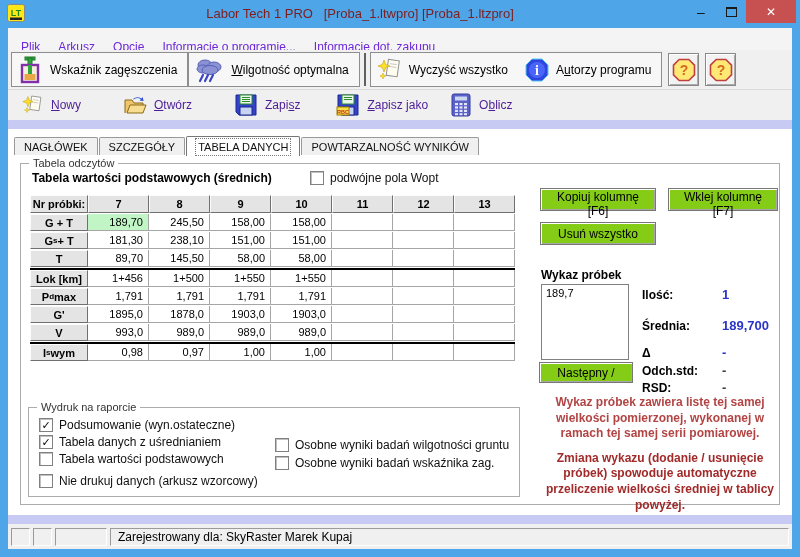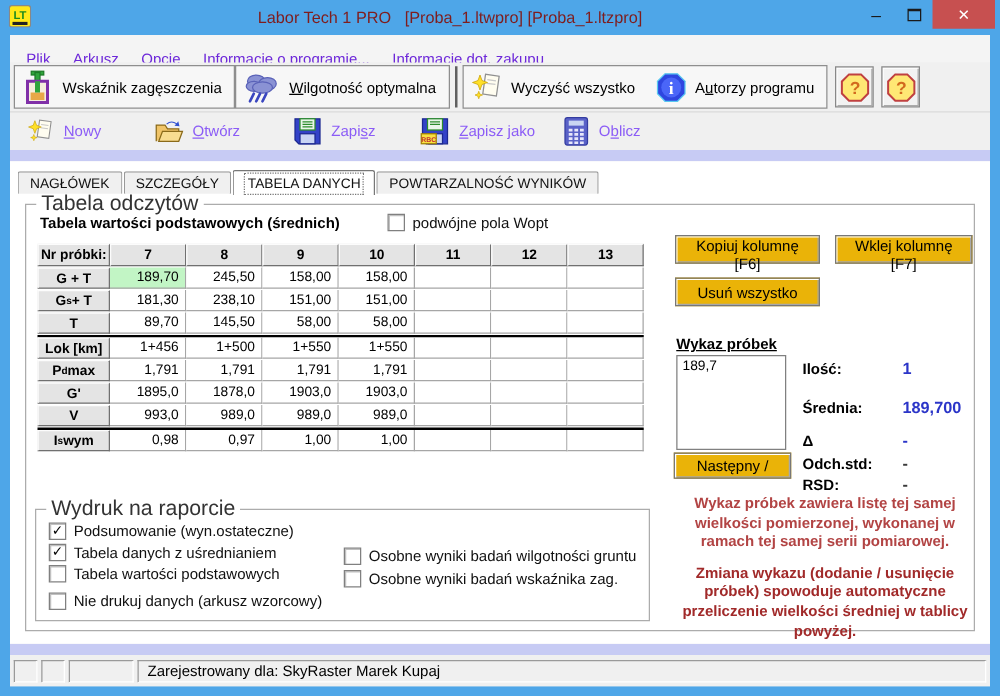--- a/index.html
+++ b/index.html
@@ -20,62 +20,62 @@
   .toolbar1{height:39px;background:#F0F0F0;display:flex;align-items:center;padding-left:3px;flex:none;}
   .tb1-btn{display:flex;align-items:center;gap:7px;height:35px;padding:0 10px 0 5px;background:#F7F7F7;
            border:1px solid #8E8E8E;font-size:12px;font-family:inherit;color:#000;box-sizing:border-box;}
   .tb-sep{width:2px;height:33px;background:#606060;margin:0 4px;flex:none;}
   .tb1-group{display:flex;align-items:center;height:35px;border:1px solid #8E8E8E;background:#F7F7F7;box-sizing:border-box;}
   .tb1-inner{display:flex;align-items:center;gap:6px;height:100%;padding:0 10px 0 6px;background:transparent;border:none;
              font-size:12px;font-family:inherit;color:#000;}
   .help-btn{width:31px;height:33px;margin-left:6px;background:#F2F2F2;border:1px solid #888;
             box-shadow:inset 1px 1px 0 #fff,inset -1px -1px 0 #aaa;display:flex;align-items:center;justify-content:center;padding:0;}
   .toolbar2{height:30px;display:flex;align-items:center;background:#F0F0F0;flex:none;border-top:1px solid #DADADA;}
-  .tb2-btn{display:flex;align-items:center;gap:7px;background:none;border:none;font-size:12px;font-family:inherit;color:#8b5cf6;padding:0;}
+  .tb2-btn{display:flex;align-items:center;gap:7px;background:none;border:none;font-size:12px;font-family:inherit;color:#4c1d95;padding:0;}
   .tb2-btn:nth-of-type(1){margin-left:14px;}
   .tb2-btn:nth-of-type(2){margin-left:42px;}
   .tb2-btn:nth-of-type(3){margin-left:42px;}
   .tb2-btn:nth-of-type(4){margin-left:36px;}
   .tb2-btn:nth-of-type(5){margin-left:22px;}
   .lav{height:9px;background:#C7CBF4;flex:none;}
   .page{flex:1;background:#fff;position:relative;}
   .statusbar{height:25px;background:#F0F0F0;display:flex;align-items:center;padding:2px 3px;gap:3px;flex:none;box-sizing:border-box;}
   .sb-cell{height:18px;border:1px solid;border-color:#9a9a9a #fff #fff #9a9a9a;background:#F0F0F0;flex:none;box-sizing:border-box;}
   .sb-1{width:19px;} .sb-2{width:19px;} .sb-3{width:52px;}
   .sb-text{flex:1;display:flex;align-items:center;padding-left:7px;font-size:12px;color:#000;}
   
   .tabbar{position:absolute;left:6px;top:3px;display:flex;align-items:flex-end;height:23px;}
   .tab{background:#F0F0F0;border:1px solid #999;border-bottom:none;padding:3px 9px 2px;font-size:11px;margin-right:1px;
        border-radius:2px 2px 0 0;color:#111;white-space:nowrap;}
   .tab.active{background:#fff;padding:4px 11px 3px;position:relative;top:1px;border-color:#777;}
   .tab.active .tx{outline:1px dotted #777;outline-offset:2px;}
   
   .gbox{position:absolute;border:1px solid #ACACAC;box-shadow:inset 1px 1px 0 #fff;box-sizing:border-box;}
-  .gb-t{position:absolute;top:-8px;left:8px;background:#fff;padding:0 4px;font-size:17px;color:#333;line-height:14px;}
+  .gb-t{position:absolute;top:-8px;left:8px;background:#fff;padding:0 4px;font-size:11px;color:#333;line-height:14px;}
   
   .table-title{position:absolute;left:24px;top:42px;font-size:12px;font-weight:bold;color:#000;}
   .wopt{position:absolute;left:302px;top:42px;}
   .cb{display:flex;align-items:center;gap:6px;font-size:12px;color:#101010;}
   .cb .box{width:12px;height:12px;background:#fff;border:1px solid #808080;box-shadow:inset 1px 1px 0 #c0c0c0;
            font-size:11px;font-weight:bold;line-height:12px;text-align:center;color:#000;flex:none;}
   .cb.b .cbl{font-weight:normal;}
   .dtable{position:absolute;left:22px;top:66px;font-size:11px;}
   .trow{display:grid;grid-template-columns:58px repeat(7,61px);height:17px;margin-bottom:1px;}
   .trow.head{height:18px;}
   .trow.thick{border-top:2px solid #000;}
   .rlabel,.hcell{background:#E4E4E4;border:1px solid;border-color:#FCFCFC #707070 #707070 #FCFCFC;
                  font-weight:bold;display:flex;align-items:center;justify-content:center;box-sizing:border-box;color:#000;}
   .rlabel sub{font-size:8px;}
   .tcell{background:#fff;border-right:1px solid #A6A6A6;border-bottom:1px solid #A6A6A6;text-align:right;
          padding:2px 5px 0 0;color:#000;box-sizing:border-box;}
   .tcell.hl{background:#C2F5C5;}
   .colbtns{position:absolute;left:532px;top:59px;display:grid;grid-template-columns:116px 110px;column-gap:12px;row-gap:11px;}
-  .btn{height:23px;background:#eab308;border:1px solid #777;box-shadow:inset 1px 1px 0 #fff,inset -1px -1px 0 #A8A8A8;
+  .btn{height:23px;background:#84cc16;border:1px solid #777;box-shadow:inset 1px 1px 0 #fff,inset -1px -1px 0 #A8A8A8;
        font-size:12px;font-family:inherit;color:#000;}
-  .samples-title{position:absolute;left:533px;top:139px;font-size:12px;font-weight:bold;color:#000;text-decoration:underline;}
+  .samples-title{position:absolute;left:533px;top:139px;font-size:12px;font-weight:bold;color:#000;}
   .listbox{position:absolute;left:533px;top:155px;width:88px;height:76px;background:#fff;border:1px solid #808080;
            font-size:11px;padding:1px;box-sizing:border-box;}
   .listbox .li{padding:1px 3px;color:#000;}
   .next-btn{position:absolute;left:531px;top:233px;width:94px;height:21px;}
   .stats{position:absolute;left:634px;top:158px;width:146px;height:110px;}
   .stat{position:absolute;left:0;display:flex;align-items:baseline;}
   .stat .sl{font-size:12px;font-weight:bold;color:#000;width:80px;flex:none;}
   .stat .sv{font-size:13px;font-weight:bold;}
   .sv.blue{color:#2B35C8;} .sv.dark{color:#3a3a3a;}
   .notes{position:absolute;left:528px;top:266px;width:248px;text-align:center;}

